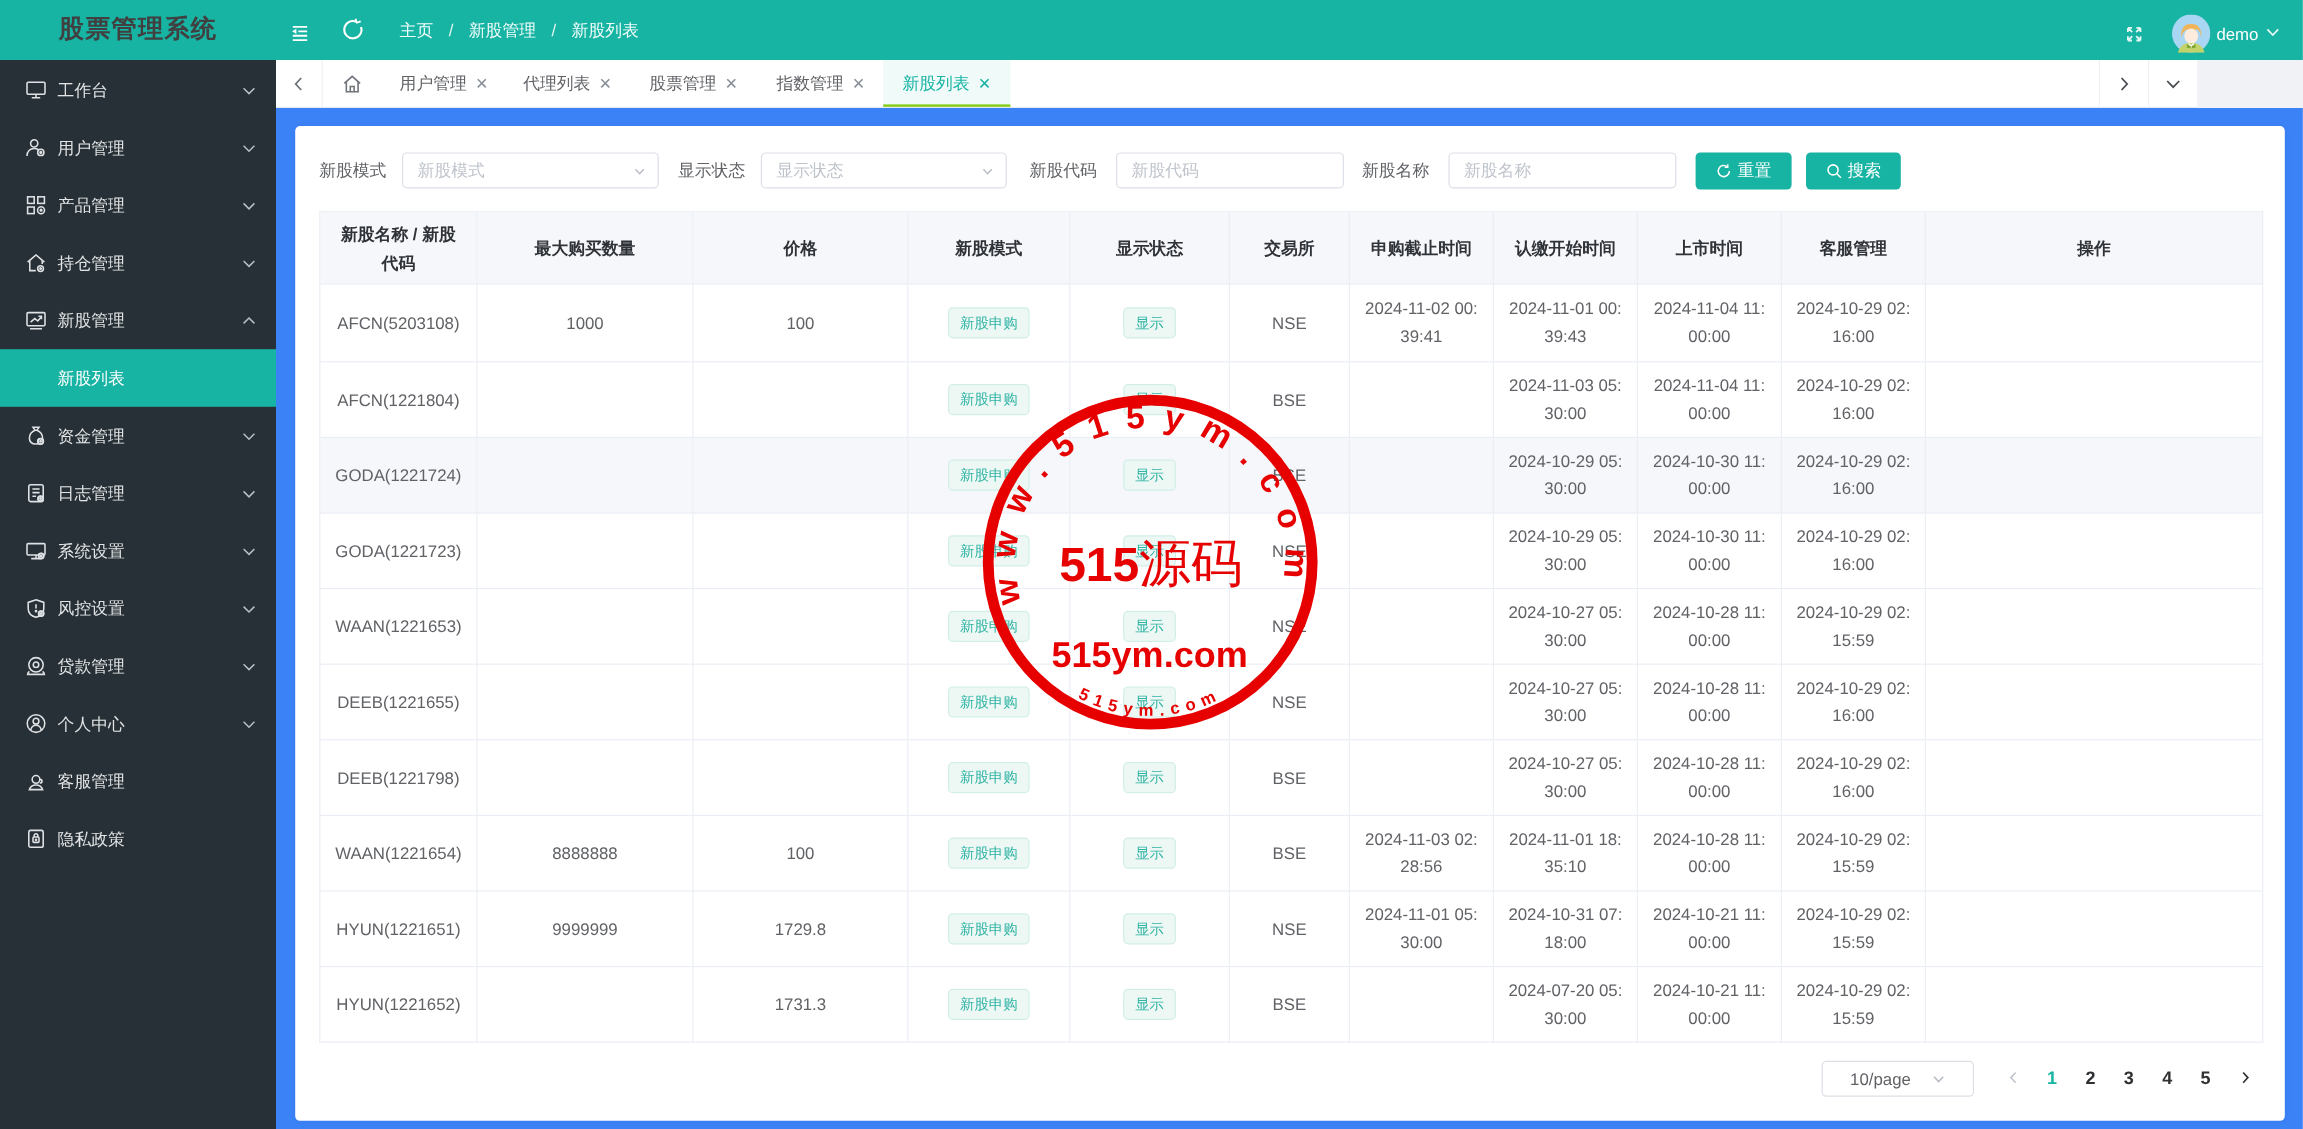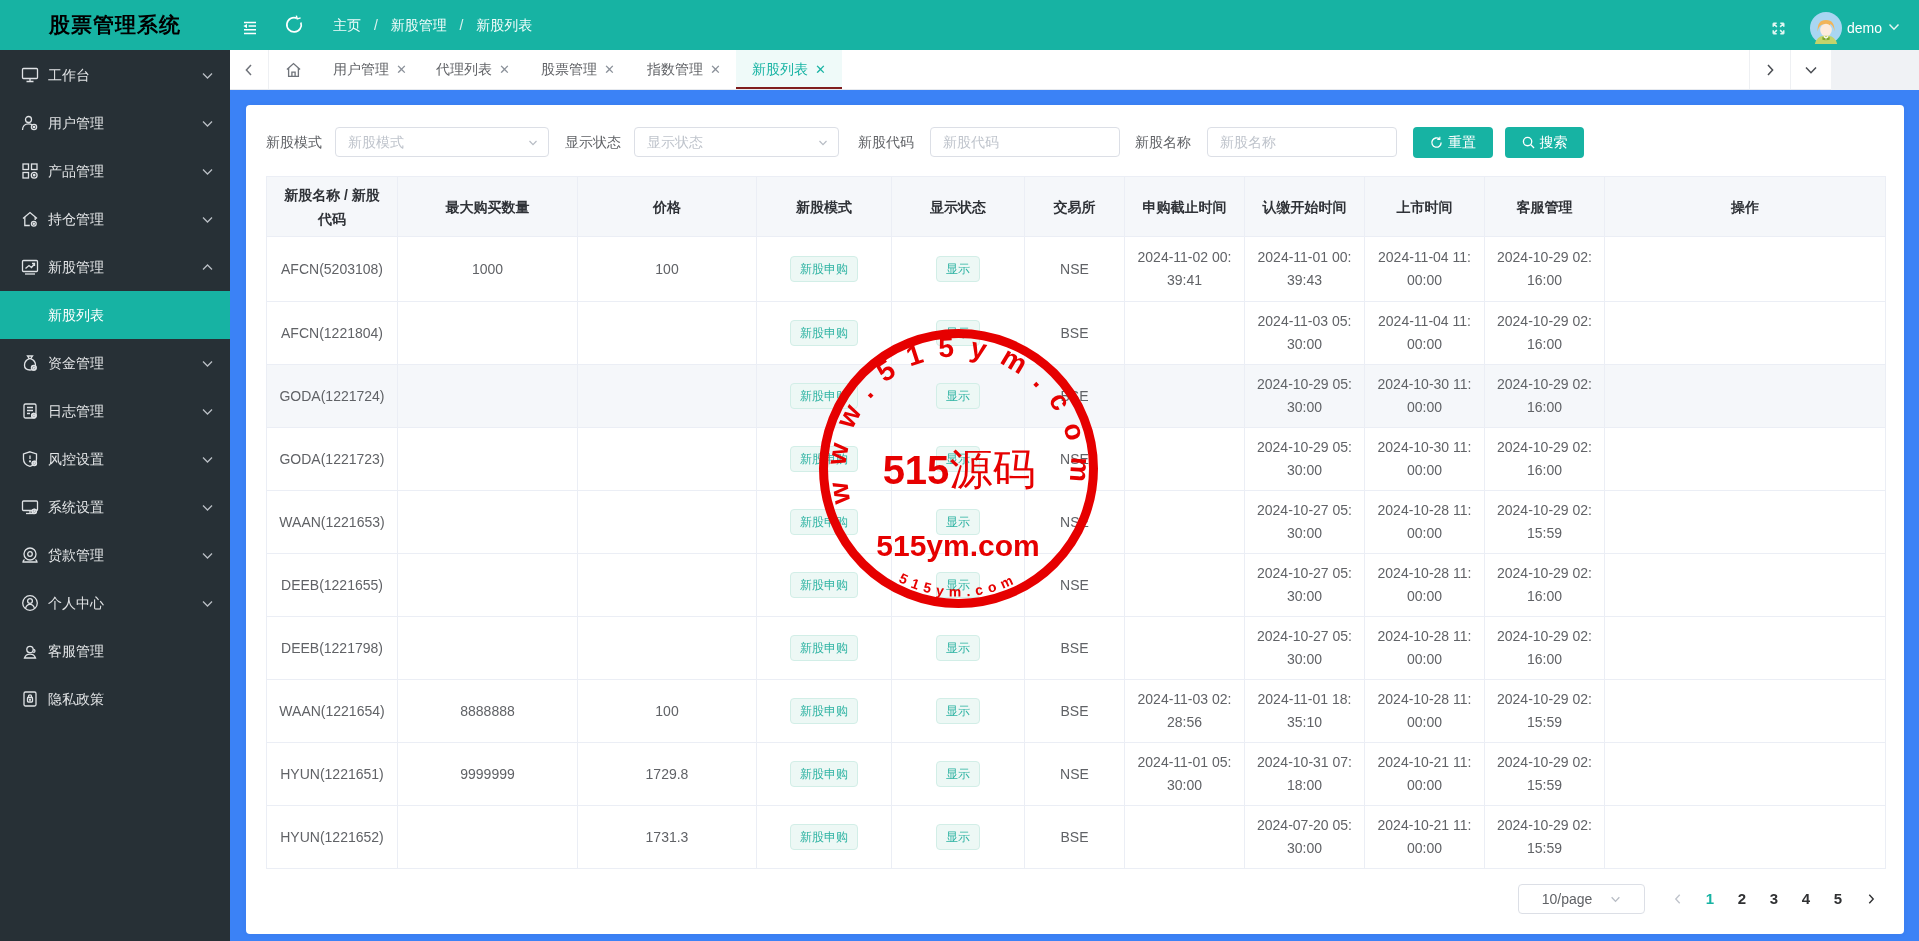--- a/index.html
+++ b/index.html
@@ -1,21 +1,21 @@
 <!DOCTYPE html>
 <html lang="zh"><head>
 <meta charset="utf-8">
 <title>股票管理系统</title>
 <style>
 * { margin:0; padding:0; box-sizing:border-box; }
 html,body { width:1919px; height:941px; overflow:hidden; font-family:"Liberation Sans", sans-serif; background:#f0f2f5; }
 
 
 .header { position:absolute; left:0; top:0; width:1919px; height:50px; background:#17b3a3; z-index:30; }
-.logo { position:absolute; left:0; top:0; width:230px; height:50px; line-height:50px; text-align:center; color:#000000; font-size:21px; font-weight:bold; letter-spacing:1px; }
+.logo { position:absolute; left:0; top:0; width:230px; height:50px; line-height:50px; text-align:center; color:#404040; font-size:21px; font-weight:bold; letter-spacing:1px; }
 .hicon { position:absolute; top:15px; width:20px; height:20px; }
 .breadcrumb { position:absolute; left:333px; top:0; height:38px; line-height:50px; color:#f2fdfb; font-size:14px; }
 .breadcrumb .sep { margin:0 9px; color:#dff4f0; }
 .uname { color:#fff; font-size:14px; }
 
 
 .sidebar { position:absolute; left:0; top:50px; width:230px; height:891px; background:#273036; z-index:20; }
 .mitem { position:relative; height:48px; line-height:48px; color:#e2e4e6; font-size:14px; cursor:default; }
 .mitem .mi { position:absolute; left:21px; top:15px; width:18px; height:18px; }
 .mitem .mtext { position:absolute; left:48px; }
@@ -24,21 +24,21 @@
 
 
 .tabbar { position:absolute; left:230px; top:50px; width:1601px; height:40px; background:#fff; border-bottom:1px solid #e6e9ee; z-index:10; }
 .tb-left { position:absolute; left:0; top:0; width:39px; height:39px; border-right:1px solid #eef0f3; }
 .tb-right1 { position:absolute; right:41px; top:0; width:41px; height:39px; border-left:1px solid #eef0f3; }
 .tb-right2 { position:absolute; right:0; top:0; width:41px; height:39px; border-left:1px solid #eef0f3; }
 .tb-ico { position:absolute; left:50%; top:50%; transform:translate(-50%,-50%); width:14px; height:14px; }
 .home-ico { position:absolute; left:55px; top:12px; width:17px; height:16px; }
 .tab { position:absolute; top:0; height:39px; line-height:39px; font-size:14px; color:#606266; }
 .tab .x { display:inline-block; margin-left:7px; color:#8a9099; font-size:13px; }
-.tab.active { color:#17b3a3; border-bottom:2px solid #7f1d1d; background:rgba(23,179,163,0.07); padding:0 16px; }
+.tab.active { color:#17b3a3; border-bottom:2px solid #84cc16; background:rgba(23,179,163,0.07); padding:0 16px; }
 .tab.active .x { color:#17b3a3; }
 
 
 .content { position:absolute; left:230px; top:90px; width:1689px; height:851px; background:#3b82f6; }
 .card { position:absolute; left:16px; top:15px; width:1658px; height:829px; background:#fff; border-radius:4px; box-shadow:0 0 6px rgba(0,0,0,0.04); }
 
 
 .filters { position:absolute; left:20px; top:22px; height:30px; width:1620px; font-size:14px; color:#606266; }
 .flabel { position:absolute; top:0; line-height:30px; }
 .fsel, .finp { position:absolute; top:0; height:30px; border:1px solid #dcdfe6; border-radius:4px; background:#fff; line-height:28px; padding-left:12px; color:#bfc4cc; font-size:14px; }
@@ -183,42 +183,42 @@
         <circle cx="12.8" cy="13.5" r="2"></circle>
         <circle cx="12.8" cy="13.5" r="0.6"></circle>
       </svg>
       <span class="mtext">日志管理</span>
       <svg class="arrow" viewBox="0 0 13 13" fill="none" stroke="#b9bec4" stroke-width="1.3">
         <path d="M2 4.5 6.5 9 11 4.5"></path>
       </svg>
     </div>
   <div class="mitem">
       <svg class="mi" viewBox="0 0 18 18" fill="none" stroke="#dfe2e5" stroke-width="1.3">
+        <rect x="1.5" y="3" width="15" height="9.5" rx="1"></rect>
+        <path d="M5 15.5h8"></path>
+        <path d="M9 12.5v3"></path>
+        <circle cx="13.3" cy="13.3" r="2.2" fill="#273036"></circle>
+        <circle cx="13.3" cy="13.3" r="2"></circle>
+        <circle cx="13.3" cy="13.3" r="0.6"></circle>
+      </svg>
+      <span class="mtext">系统设置</span>
+      <svg class="arrow" viewBox="0 0 13 13" fill="none" stroke="#b9bec4" stroke-width="1.3">
+        <path d="M2 4.5 6.5 9 11 4.5"></path>
+      </svg>
+    </div>
+  <div class="mitem">
+      <svg class="mi" viewBox="0 0 18 18" fill="none" stroke="#dfe2e5" stroke-width="1.3">
         <path d="M9 1.8 15.5 4v5c0 3.8-2.6 6.3-6.5 7.4C5.1 15.3 2.5 12.8 2.5 9V4z"></path>
         <path d="M9 5.5V9"></path>
         <circle cx="9" cy="11.3" r="0.5"></circle>
         <circle cx="13.3" cy="13.3" r="2.2" fill="#273036"></circle>
         <circle cx="13.3" cy="13.3" r="2"></circle>
         <circle cx="13.3" cy="13.3" r="0.6"></circle>
       </svg>
       <span class="mtext">风控设置</span>
-      <svg class="arrow" viewBox="0 0 13 13" fill="none" stroke="#b9bec4" stroke-width="1.3">
-        <path d="M2 4.5 6.5 9 11 4.5"></path>
-      </svg>
-    </div>
-  <div class="mitem">
-      <svg class="mi" viewBox="0 0 18 18" fill="none" stroke="#dfe2e5" stroke-width="1.3">
-        <rect x="1.5" y="3" width="15" height="9.5" rx="1"></rect>
-        <path d="M5 15.5h8"></path>
-        <path d="M9 12.5v3"></path>
-        <circle cx="13.3" cy="13.3" r="2.2" fill="#273036"></circle>
-        <circle cx="13.3" cy="13.3" r="2"></circle>
-        <circle cx="13.3" cy="13.3" r="0.6"></circle>
-      </svg>
-      <span class="mtext">系统设置</span>
       <svg class="arrow" viewBox="0 0 13 13" fill="none" stroke="#b9bec4" stroke-width="1.3">
         <path d="M2 4.5 6.5 9 11 4.5"></path>
       </svg>
     </div>
   <div class="mitem">
       <svg class="mi" viewBox="0 0 18 18" fill="none" stroke="#dfe2e5" stroke-width="1.3">
         <circle cx="9" cy="8" r="6"></circle>
         <circle cx="9" cy="8" r="2.3"></circle>
         <path d="M3.5 13.5c-1 .8-1.5 1.6-1.5 2.5h14c0-.9-.5-1.7-1.5-2.5"></path>
       </svg>

